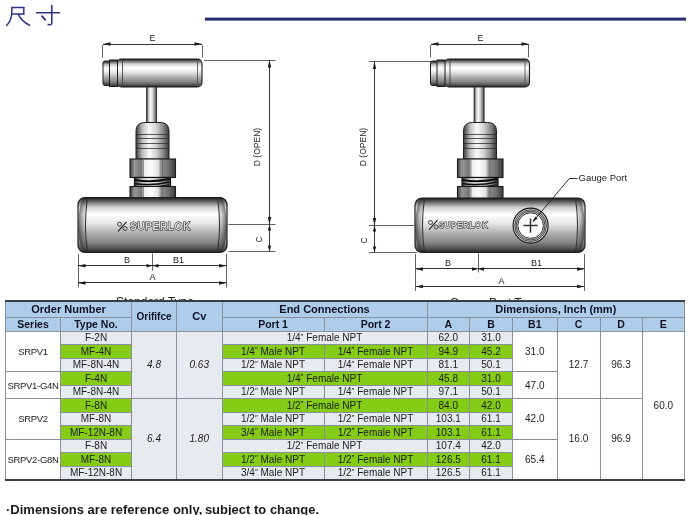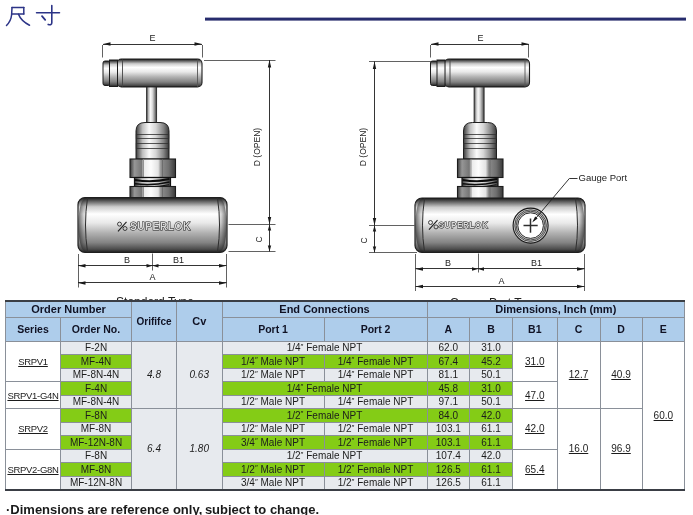--- a/index.html
+++ b/index.html
@@ -3,24 +3,24 @@
 <style>
 * { margin:0; padding:0; box-sizing:border-box; }
 html,body { width:693px; height:515px; background:#fff; font-family:"Liberation Sans", sans-serif; }
 #page { position:relative; width:693px; height:515px; overflow:hidden; }
 svg.top { position:absolute; left:0; top:0; }
 table { position:absolute; left:5px; top:300px; width:679px; border-collapse:collapse; table-layout:fixed;
   border-top:2.5px solid #3a3e45; border-bottom:2.5px solid #3a3e45; }
 td, th { border:1px solid #8a9099; text-align:center; vertical-align:middle; overflow:hidden; white-space:nowrap; }
 thead th { background:#aecdeb; color:#101224; font-weight:bold; }
 tr.h1 th { font-size:11px; height:16px; }
-tr.h2 th { font-size:10.5px; height:24px; }
+tr.h2 th { font-size:10.5px; height:14px; }
 tbody td { font-size:10px; color:#1c1c1c; height:13.5px; background:#e7eaee; }
 tbody tr.ev td { background:#84cc16; }
-td.w { background:#fff !important;text-decoration:underline; }
+td.w { background:#fff !important; }
 td.g { background:#e7eaee !important; font-size:10px;font-style:italic; }
 td.ser { font-size:9.5px; letter-spacing:-0.3px; }
 .pr { font-size:8px; position:relative; top:-2.5px; }
 .note { position:absolute; left:6px; top:502px; font-size:13px; font-weight:bold; color:#1a1a1a; letter-spacing:0; }
 </style></head>
 <body>
 <div id="page">
 <svg class="top" width="693" height="316" viewBox="0 0 693 316">
 <defs>
 <linearGradient id="mV" x1="0" y1="0" x2="0" y2="1">
@@ -212,21 +212,21 @@
 <thead>
 <tr class="h1">
           <th colspan="2">Order Number</th>
           <th rowspan="2" style="font-size:10px">Orififce</th>
           <th rowspan="2">Cv</th>
           <th colspan="2">End Connections</th>
           <th colspan="6">Dimensions, Inch (mm)</th>
         </tr>
 <tr class="h2">
           <th>Series</th>
-          <th>Order No.</th>
+          <th>Type No.</th>
           <th>Port 1</th>
           <th>Port 2</th>
           <th>A</th>
           <th>B</th>
           <th>B1</th>
           <th>C</th>
           <th>D</th>
           <th>E</th>
         </tr>
 </thead>
@@ -234,28 +234,28 @@
 <tr>
           <td rowspan="3" class="w ser">SRPV1</td>
           <td>F-2N</td>
           <td rowspan="5" class="g">4.8</td>
           <td rowspan="5" class="g">0.63</td>
           <td colspan="2">1/4<span class="pr">″</span> Female NPT</td>
           <td>62.0</td>
           <td>31.0</td>
           <td rowspan="3" class="w">31.0</td>
           <td rowspan="5" class="w">12.7</td>
-          <td rowspan="5" class="w">40.9</td>
+          <td rowspan="5" class="w">96.3</td>
           <td rowspan="11" class="w">60.0</td>
         </tr>
 <tr class="ev">
           <td>MF-4N</td>
           <td>1/4<span class="pr">″</span> Male NPT</td>
           <td>1/4<span class="pr">″</span> Female NPT</td>
-          <td>67.4</td>
+          <td>94.9</td>
           <td>45.2</td>
         </tr>
 <tr>
           <td>MF-8N-4N</td>
           <td>1/2<span class="pr">″</span> Male NPT</td>
           <td>1/4<span class="pr">″</span> Female NPT</td>
           <td>81.1</td>
           <td>50.1</td>
         </tr>
 <tr class="ev">

